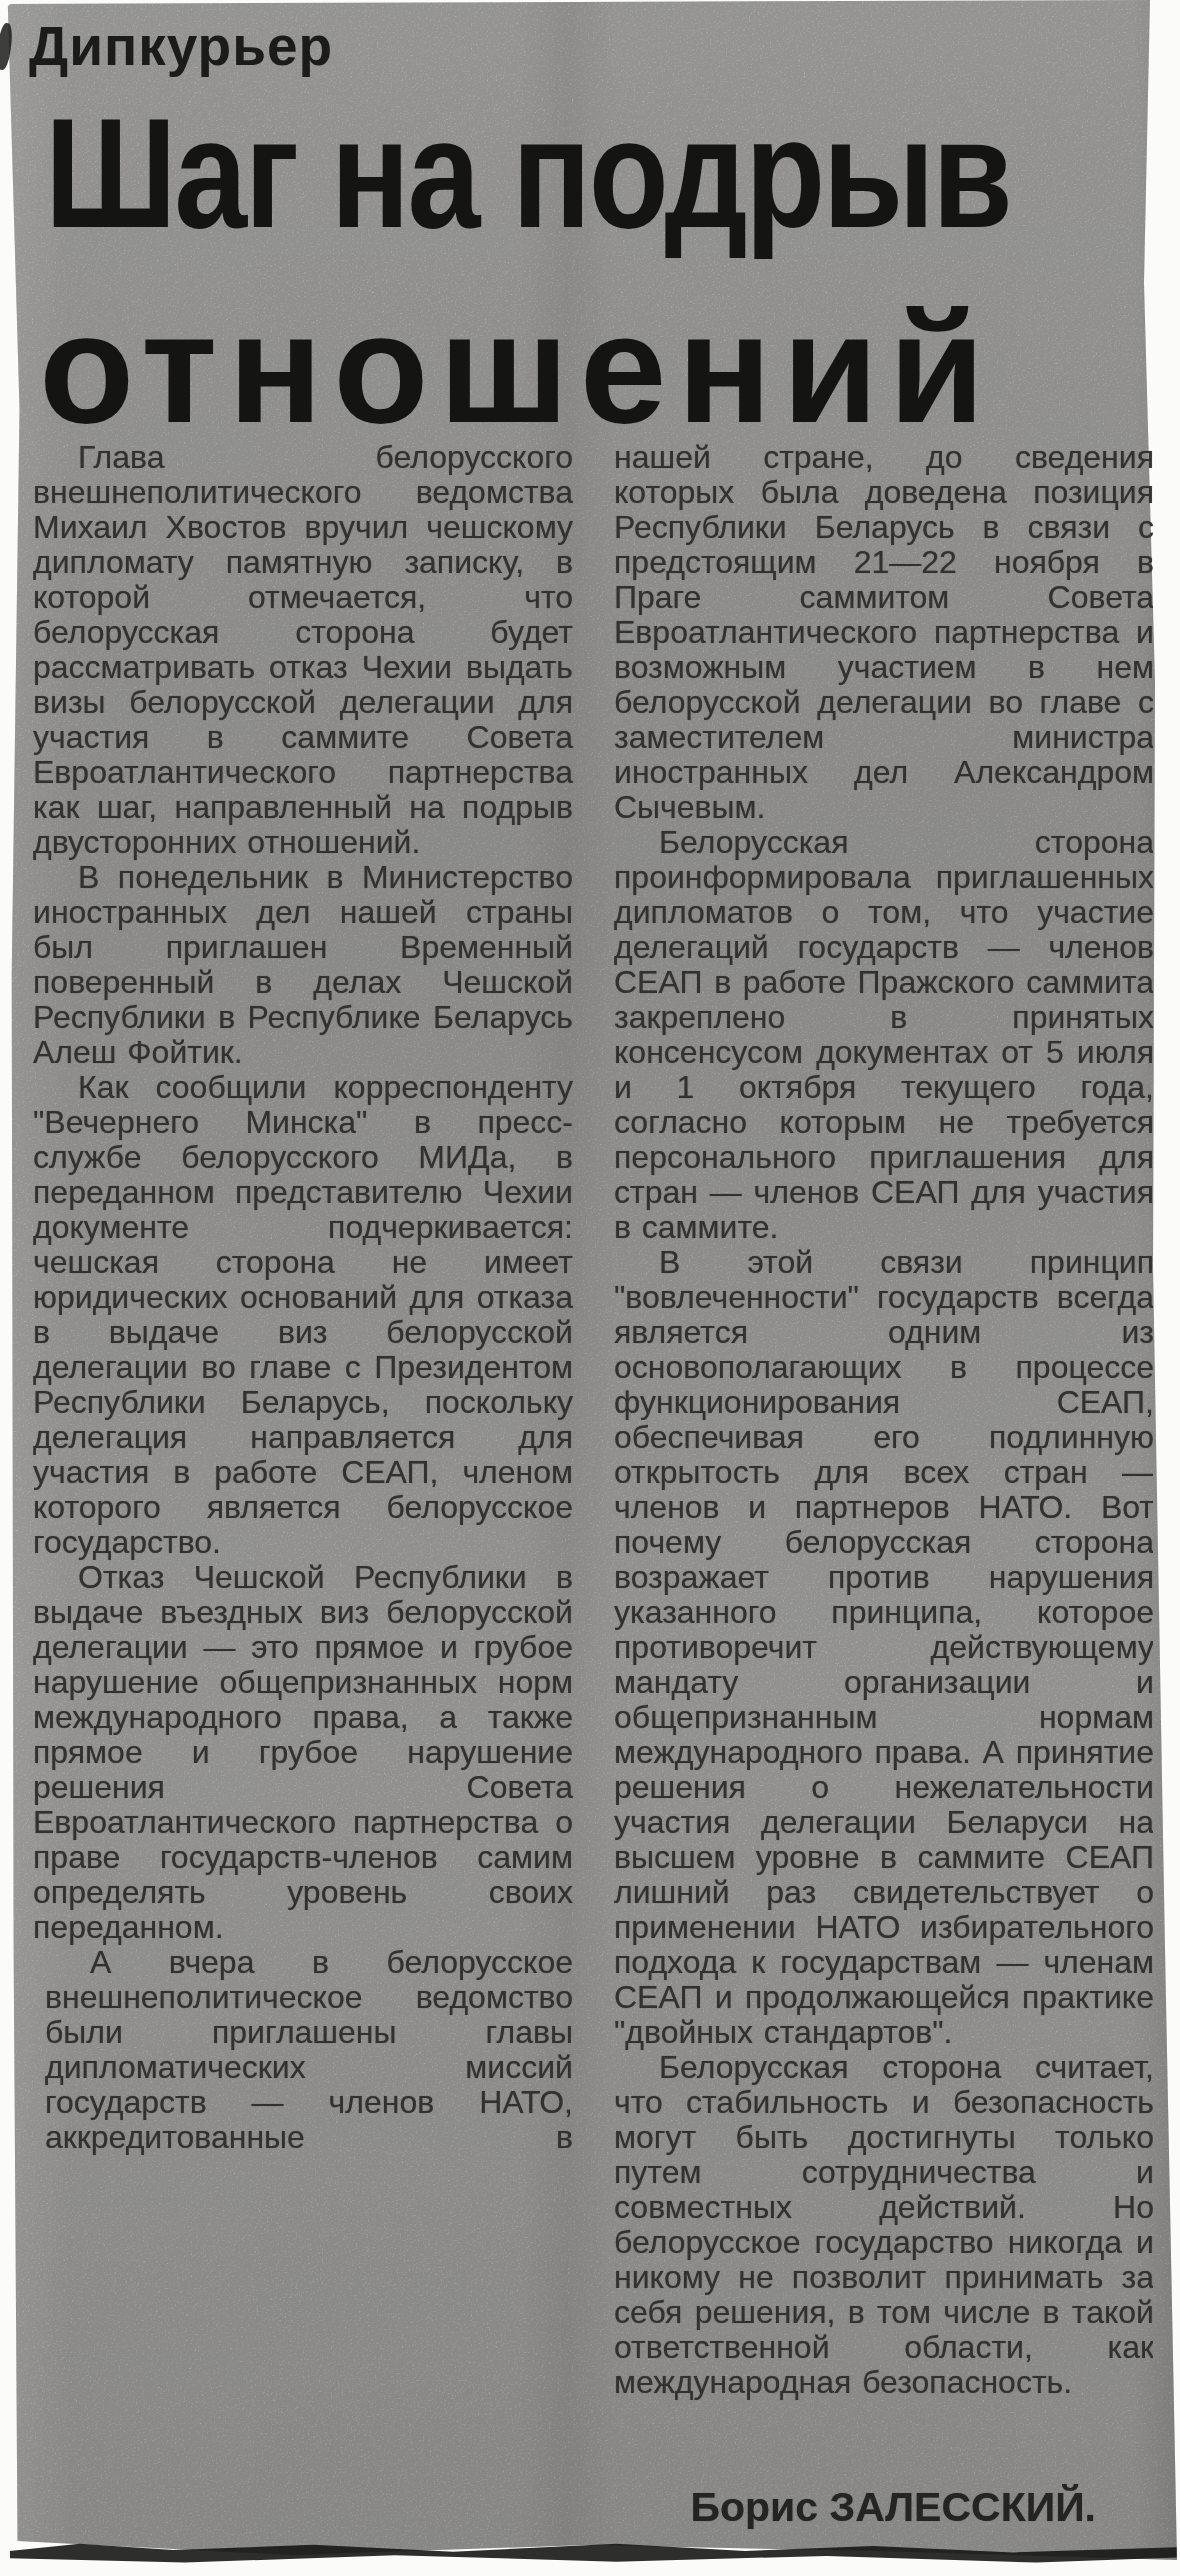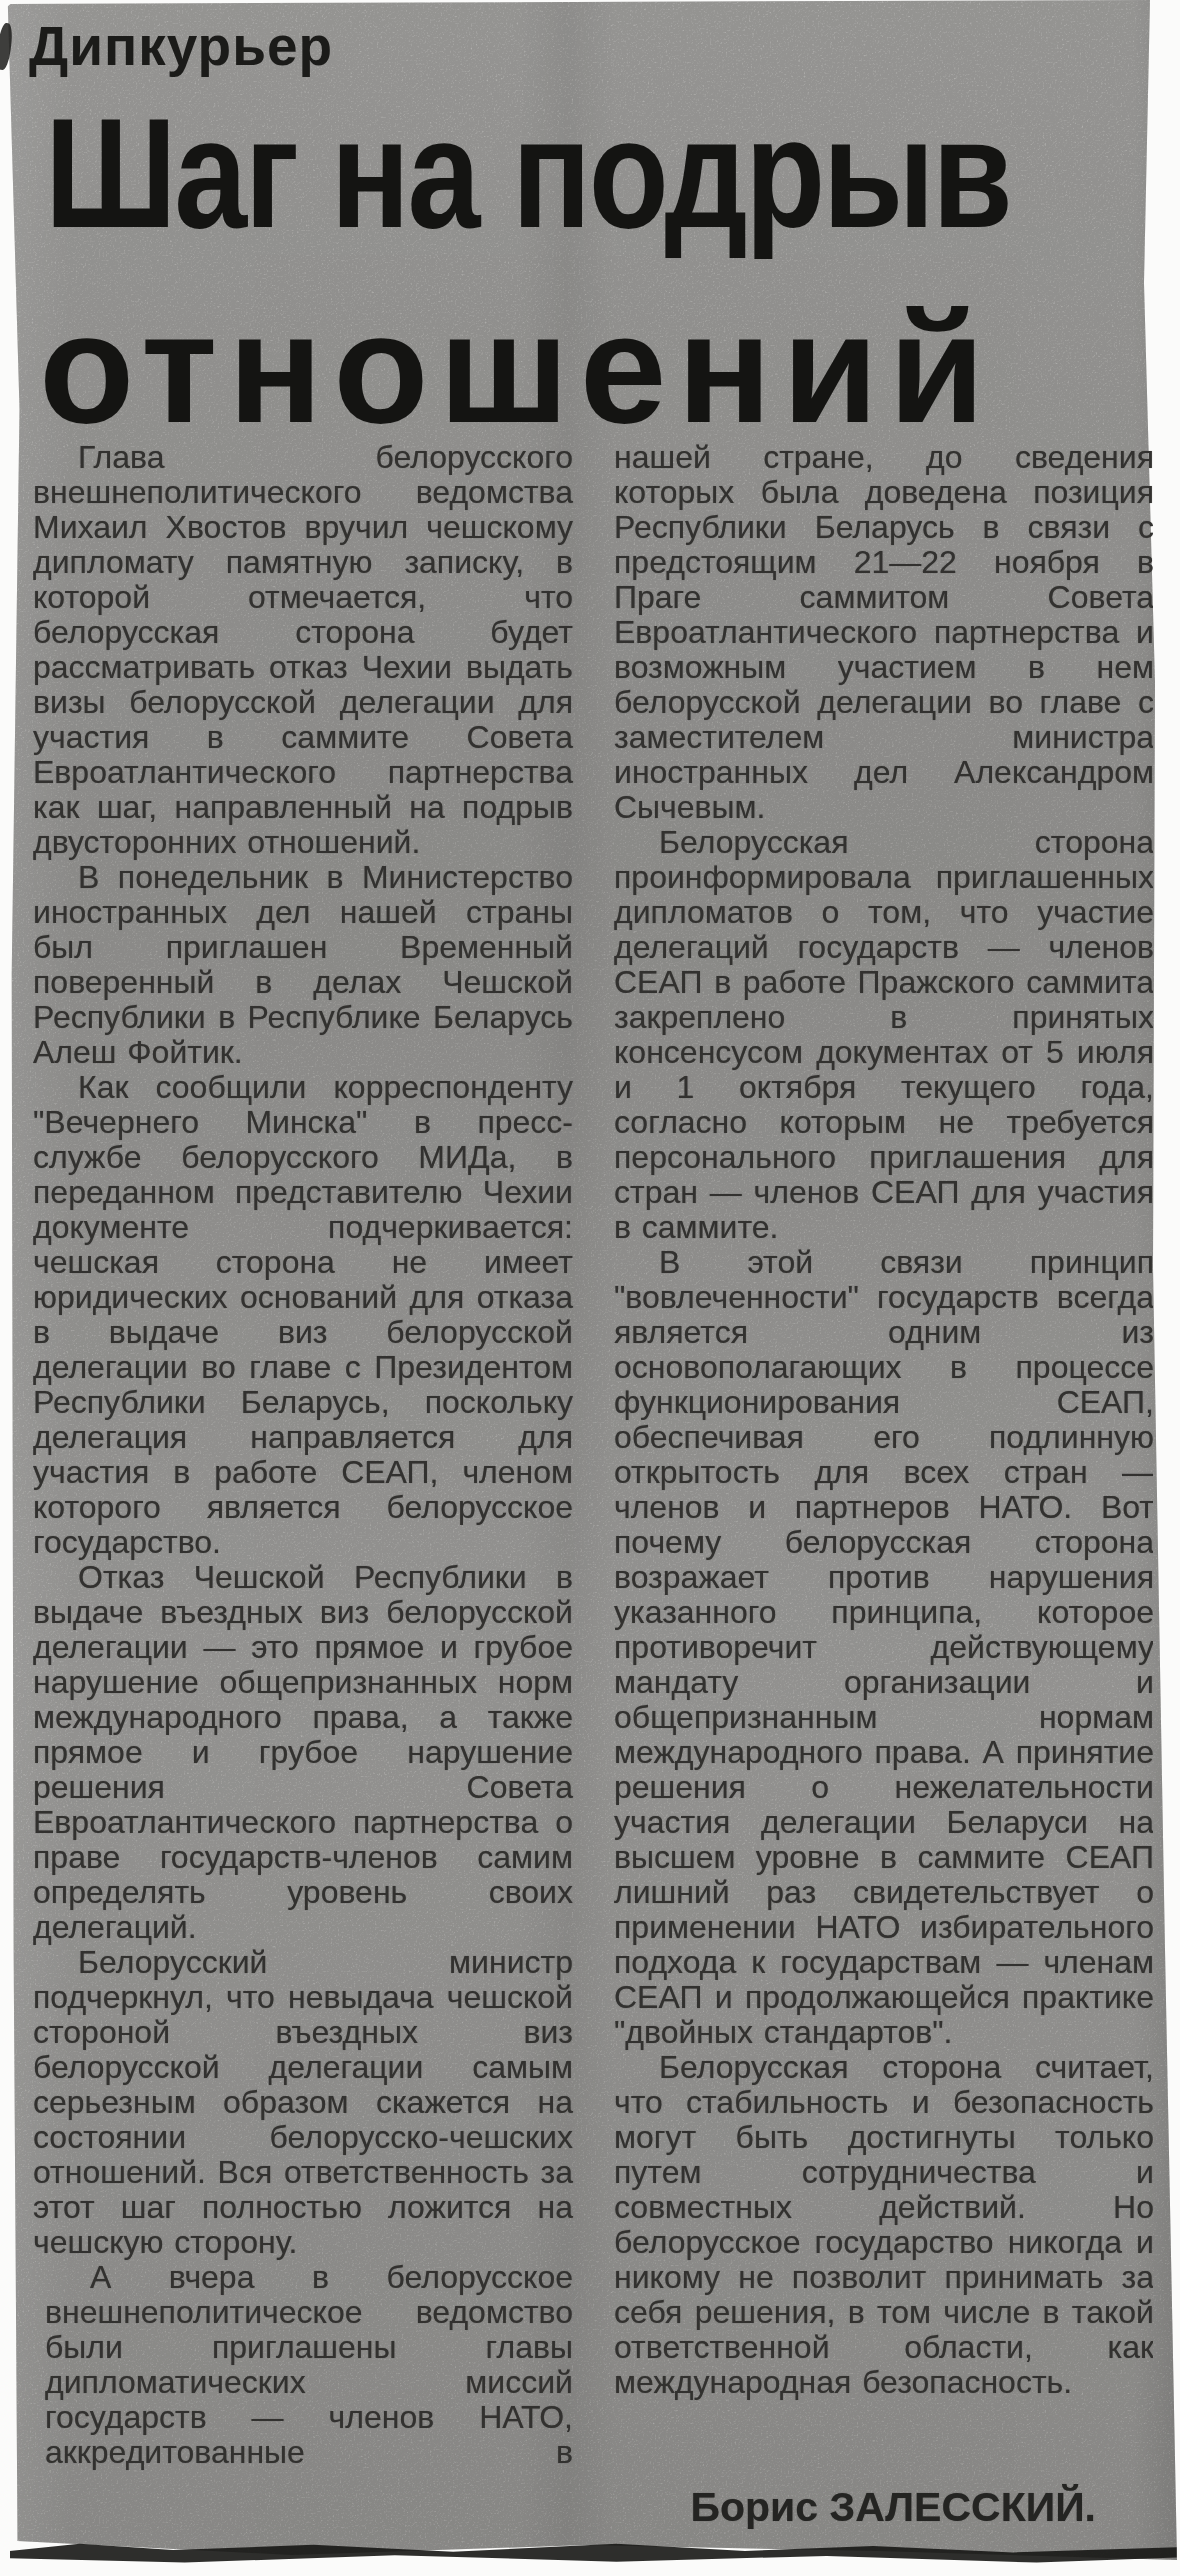--- a/index.html
+++ b/index.html
@@ -91,22 +91,21 @@
   <div id="rubric">Дипкурьер</div>
 
   <div id="headline-1" class="hl">Шаг на подрыв</div>
   <div id="headline-2" class="hl">отношений</div>
 
   <div id="columns">
     <div class="col">
       <p>Глава белорусского внешнеполитического ведомства Михаил Хвостов вручил чешскому дипломату памятную записку, в которой отмечается, что белорусская сторона будет рассматривать отказ Чехии выдать визы белорусской делегации для участия в саммите Совета Евроатлантического партнерства как шаг, направленный на подрыв двусторонних отношений.</p>
       <p>В понедельник в Министерство иностранных дел нашей страны был приглашен Временный поверенный в делах Чешской Республики в Республике Беларусь Алеш Фойтик.</p>
       <p>Как сообщили корреспонденту "Вечернего Минска" в пресс-службе белорусского МИДа, в переданном представителю Чехии документе подчеркивается: чешская сторона не имеет юридических оснований для отказа в выдаче виз белорусской делегации во главе с Президентом Республики Беларусь, поскольку делегация направляется для участия в работе СЕАП, членом которого является белорусское государство.</p>
-      <p>Отказ Чешской Республики в выдаче въездных виз белорусской делегации — это прямое и грубое нарушение общепризнанных норм международного права, а также прямое и грубое нарушение решения Совета Евроатлантического партнерства о праве государств-членов самим определять уровень своих делегаций.</p>
-      <p>Белорусский министр подчеркнул, что невыдача чешской стороной въездных виз белорусской делегации самым серьезным образом скажется на состоянии белорусско-чешских отношений. Вся ответственность за этот шаг полностью ложится на чешскую сторону.</p>
+      <p>Отказ Чешской Республики в выдаче въездных виз белорусской делегации — это прямое и грубое нарушение общепризнанных норм международного права, а также прямое и грубое нарушение решения Совета Евроатлантического партнерства о праве государств-членов самим определять уровень своих переданном.</p>
       <p class="force-last">А вчера в белорусское внешнеполитическое ведомство были приглашены главы дипломатических миссий государств — членов НАТО, аккредитованные в</p>
     </div>
     <div class="col">
       <p class="no-indent">нашей стране, до сведения которых была доведена позиция Республики Беларусь в связи с предстоящим 21—22 ноября в Праге саммитом Совета Евроатлантического партнерства и возможным участием в нем белорусской делегации во главе с заместителем министра иностранных дел Александром Сычевым.</p>
       <p>Белорусская сторона проинформировала приглашенных дипломатов о том, что участие делегаций государств — членов СЕАП в работе Пражского саммита закреплено в принятых консенсусом документах от 5 июля и 1 октября текущего года, согласно которым не требуется персонального приглашения для стран — членов СЕАП для участия в саммите.</p>
       <p>В этой связи принцип "вовлеченности" государств всегда является одним из основополагающих в процессе функционирования СЕАП, обеспечивая его подлинную открытость для всех стран — членов и партнеров НАТО. Вот почему белорусская сторона возражает против нарушения указанного принципа, которое противоречит действующему мандату организации и общепризнанным нормам международного права. А принятие решения о нежелательности участия делегации Беларуси на высшем уровне в саммите СЕАП лишний раз свидетельствует о применении НАТО избирательного подхода к государствам — членам СЕАП и продолжающейся практике "двойных стандартов".</p>
       <p>Белорусская сторона считает, что стабильность и безопасность могут быть достигнуты только путем сотрудничества и совместных действий. Но белорусское государство никогда и никому не позволит принимать за себя решения, в том числе в такой ответственной области, как международная безопасность.</p>
     </div>
     <div id="byline">Борис ЗАЛЕССКИЙ.</div>
   </div>

